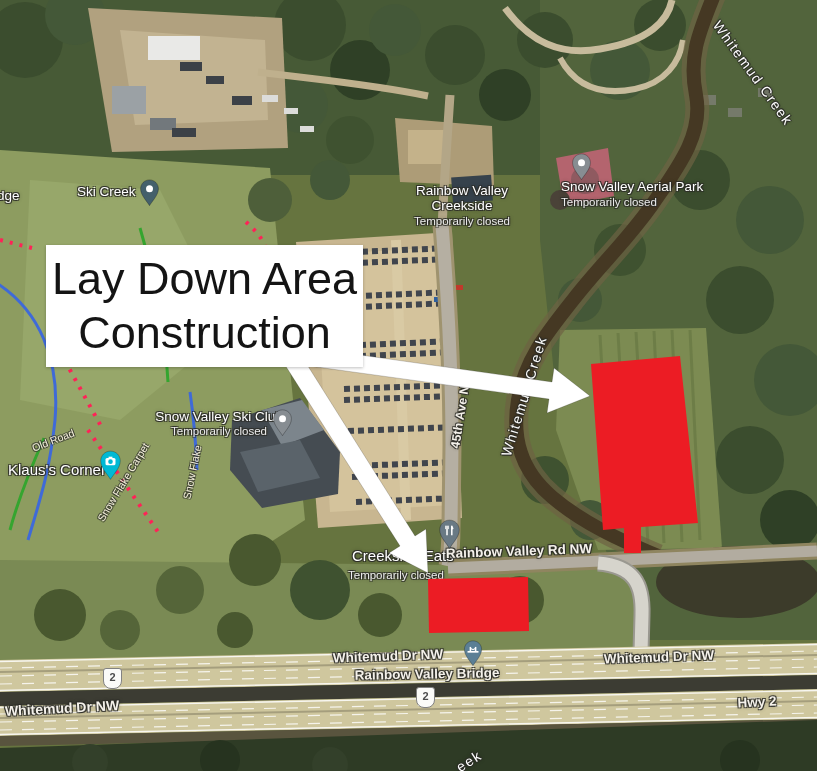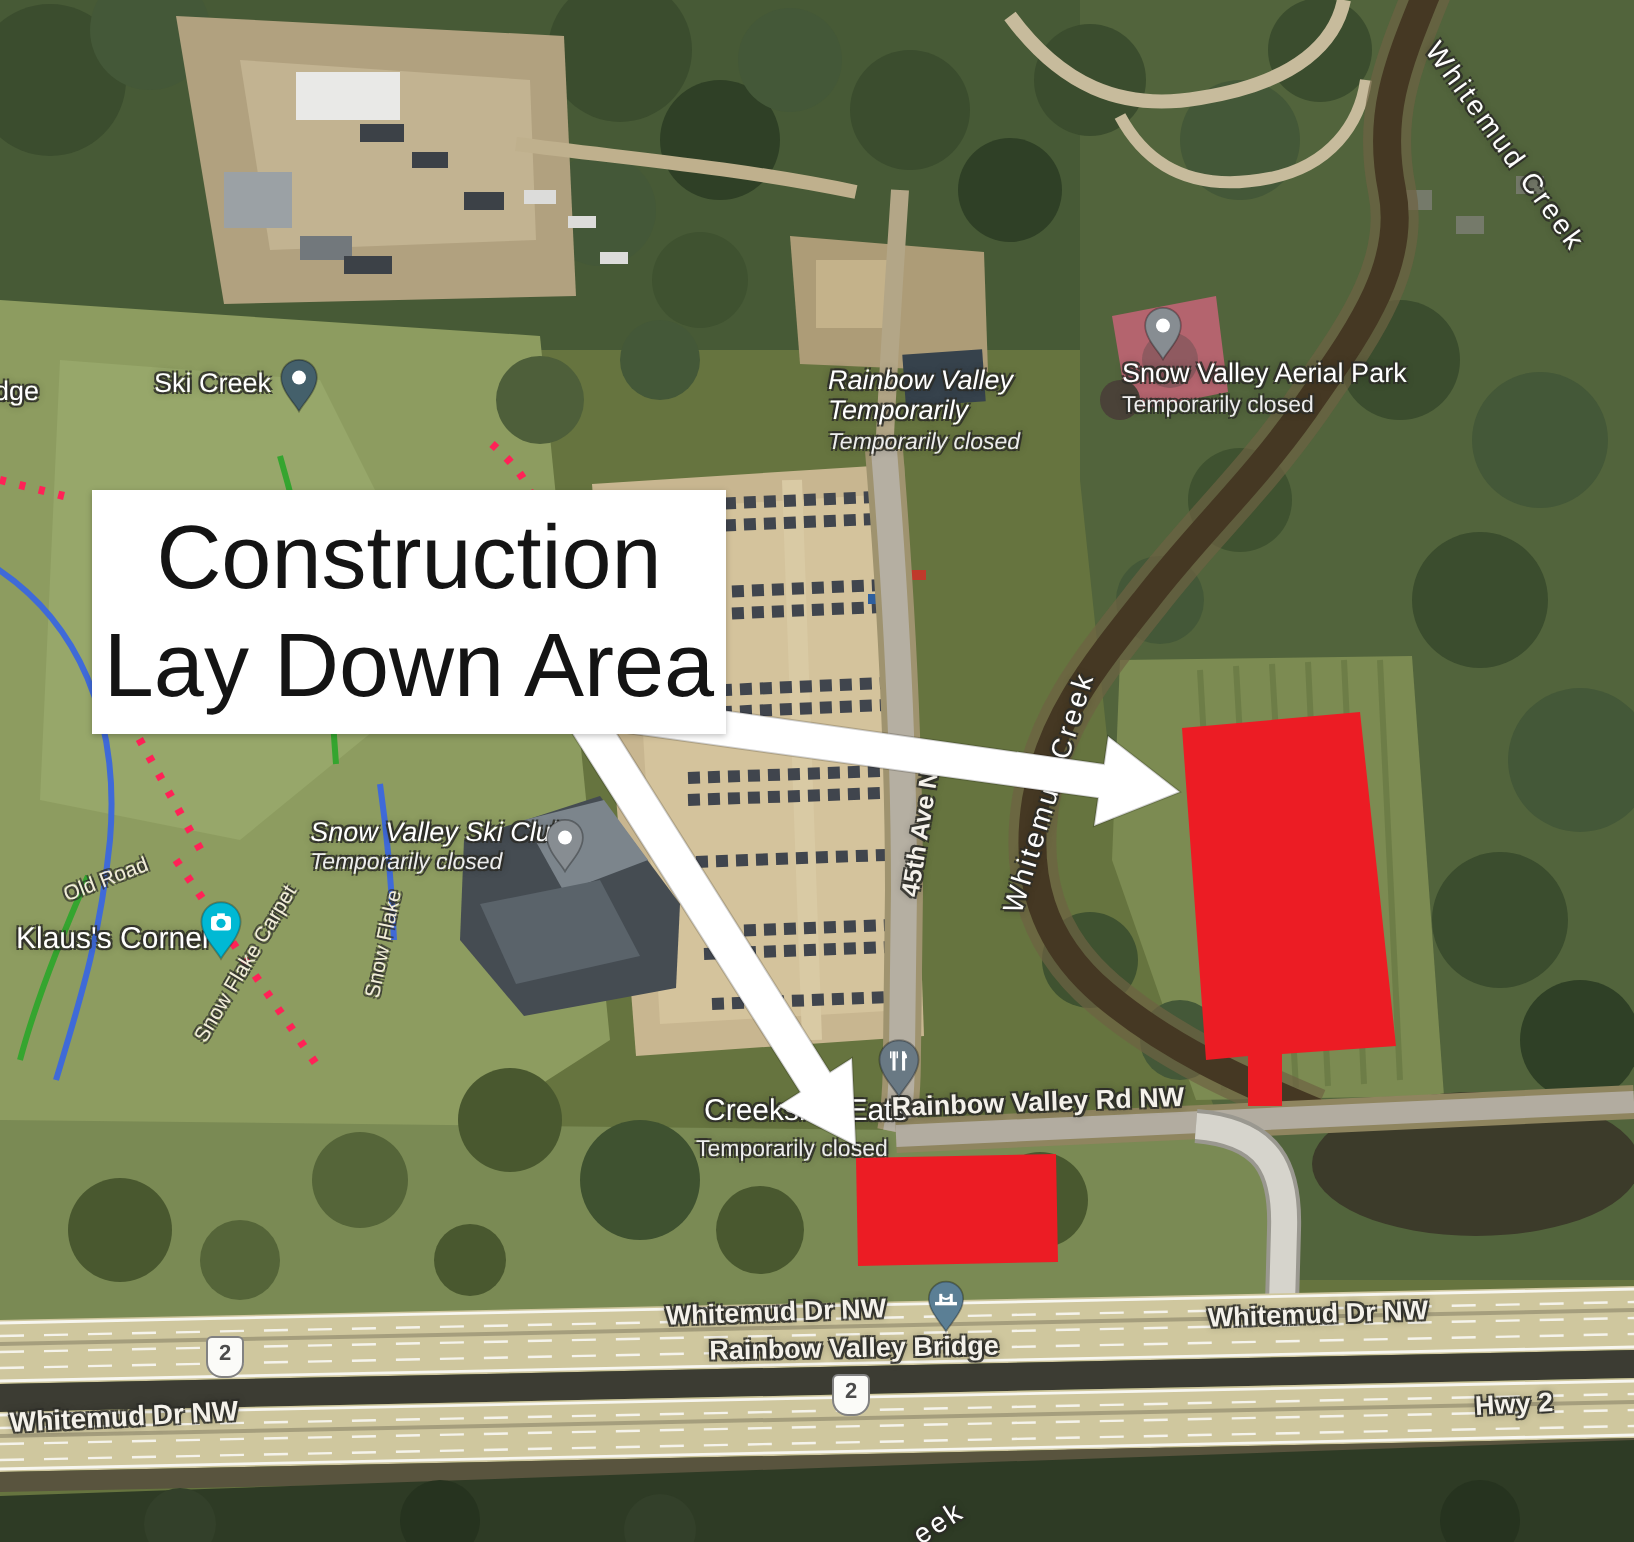--- a/index.html
+++ b/index.html
@@ -14,21 +14,21 @@
                 0 0 4px rgba(0,0,0,.45);}
   .lbl{font-size:13.5px;}
   .lbl-lg{font-size:15px;}
   .status{font-size:11.5px;color:#ececec;}
   .road{font-size:13.5px;font-weight:bold;color:#f4f1ea;}
   .water{font-size:14px;letter-spacing:1.5px;color:#fdfdfd;}
   .trail{font-size:10.5px;color:#f1ecda;
     text-shadow:-1px -1px 0 rgba(50,50,45,.7),1px -1px 0 rgba(50,50,45,.7),
                 -1px 1px 0 rgba(50,50,45,.7),1px 1px 0 rgba(50,50,45,.7);}
   .ctr{transform:translate(-50%,-50%);}
-  .tac{font-style:italic;}
+  .tac{text-align:center;}
   .pin{position:absolute;z-index:22;}
   .shield{position:absolute;z-index:21;width:17px;height:19px;background:#fbfbf8;
     border:1px solid #828282;border-radius:3px 3px 8px 8px;
     font-size:11px;font-weight:bold;line-height:17px;text-align:center;color:#4c4c4c;}
   
   #anno{position:absolute;left:0;top:0;z-index:40;pointer-events:none;}
   #labelbox{position:absolute;left:46px;top:245px;width:317px;height:122px;z-index:41;
     background:#ffffff;box-shadow:0 1px 3px rgba(0,0,0,.25);
     display:flex;flex-direction:column;justify-content:center;align-items:center;}
   #labelbox span{display:block;font-size:45px;line-height:54px;color:#141414;}
@@ -229,21 +229,21 @@
   <div class="lbl" style="left:-3px;top:188px"><span>dge</span></div>
 
   <div class="lbl" style="left:77px;top:184px"><span>Ski Creek</span></div>
   <svg class="pin" style="left:139px;top:179px" width="21" height="28" viewBox="0 0 24 32">
     <path stroke="rgba(0,0,0,.3)" d="M12 1C6.2 1 1.8 5.5 1.8 11.2c0 7.4 7.6 14.6 10.2 19.3 2.6-4.7 10.2-11.9 10.2-19.3C22.2 5.5 17.8 1 12 1z" fill="#44606b"></path>
     <circle cx="12" cy="11.2" r="4" fill="#fff"></circle>
   </svg>
 
   <div class="lbl tac ctr" style="left:462px;top:206px;line-height:15px">
     <span>Rainbow Valley</span><br>
-    <span>Temporarily</span><br>
+    <span>Creekside</span><br>
     <span class="status" style="position:static">Temporarily closed</span>
   </div>
 
   <svg class="pin" style="left:571px;top:153px" width="21" height="28" viewBox="0 0 24 32">
     <path stroke="rgba(0,0,0,.3)" d="M12 1C6.2 1 1.8 5.5 1.8 11.2c0 7.4 7.6 14.6 10.2 19.3 2.6-4.7 10.2-11.9 10.2-19.3C22.2 5.5 17.8 1 12 1z" fill="#878d92"></path>
     <circle cx="12" cy="11.2" r="4" fill="#fff"></circle>
   </svg>
   <div class="lbl" style="left:561px;top:179px;line-height:15px">
     <span>Snow Valley Aerial Park</span><br>
     <span class="status" style="position:static">Temporarily closed</span>
@@ -311,17 +311,17 @@
   <div class="road ctr" style="left:757px;top:702px;transform:translate(-50%,-50%) rotate(-3deg)"><span>Hwy 2</span></div>
 
   <svg id="anno" width="817" height="771" viewBox="0 0 817 771">
     <polygon points="591,364 680,356 698,523 641,527 641,553 624,553 624,528 603,530" fill="#ec1c24"></polygon>
     <polygon points="428,579 528,577 529,631 429,633" fill="#ec1c24"></polygon>
     <polygon points="268,342 552,382 554,368 590,396 547,413 549,399 266,360" fill="#ffffff" stroke="rgba(0,0,0,.18)" stroke-width="1"></polygon>
     <polygon points="301,355 415,536 426,529 428,573 389,553 400,546 285,365" fill="#ffffff" stroke="rgba(0,0,0,.18)" stroke-width="1"></polygon>
   </svg>
 
   <div id="labelbox">
+    <span>Lay Down Area</span>
     <span>Construction</span>
-    <span>Lay Down Area</span>
   </div>
 
 </div>
 
 </body></html>

